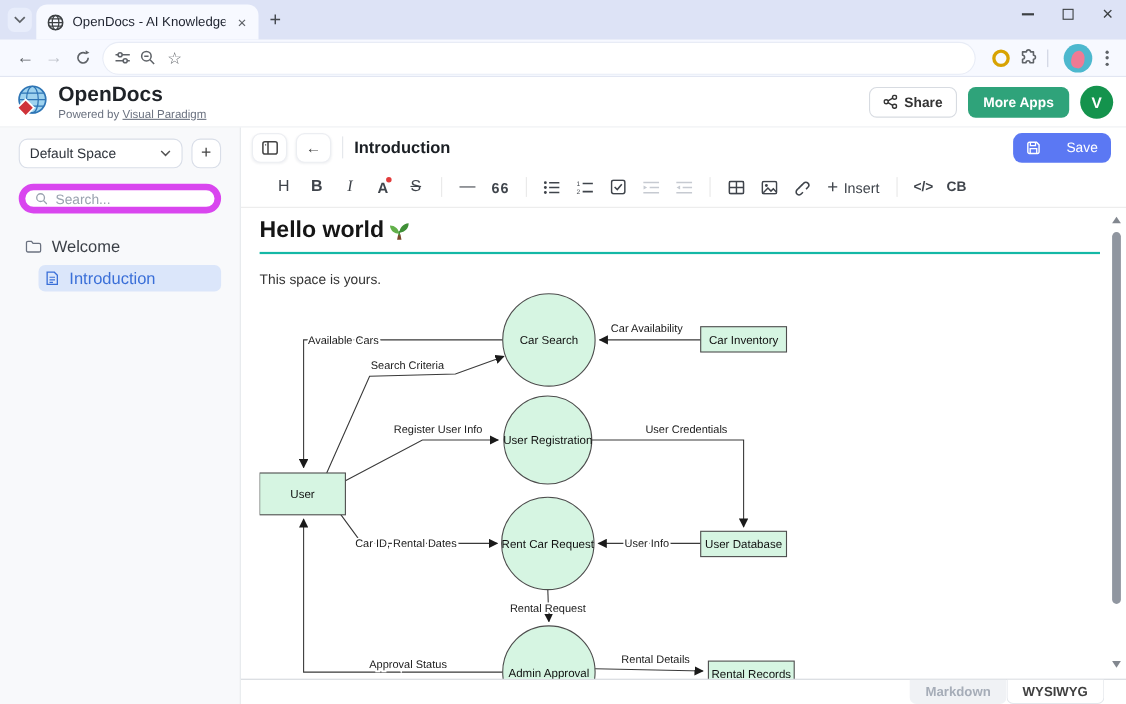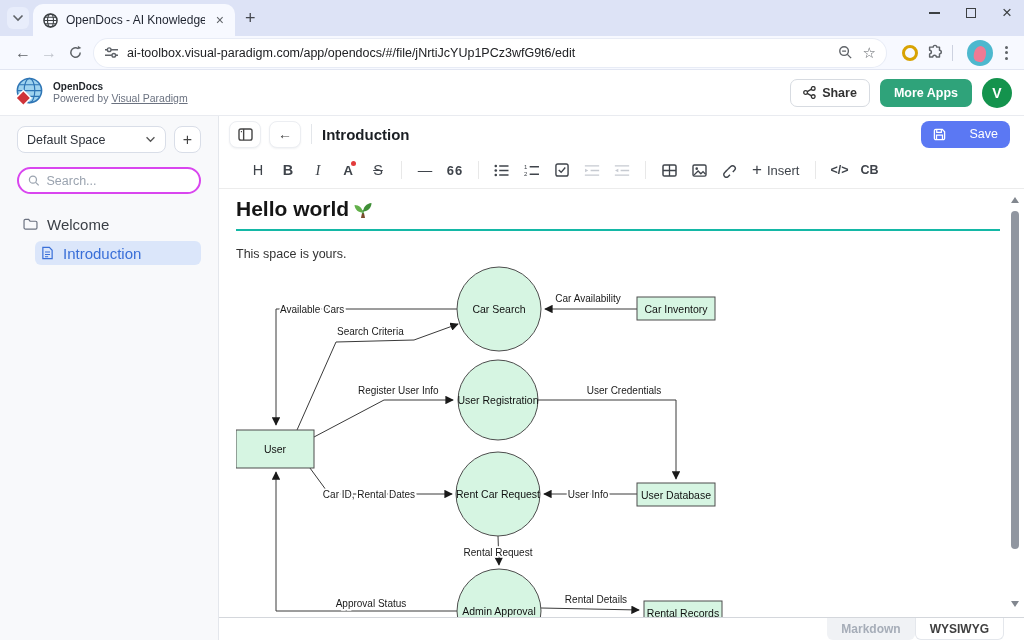--- a/index.html
+++ b/index.html
@@ -37,41 +37,41 @@
   .chrome-avatar { width:26px; height:26px; border-radius:50%; background:#4db8ce; position:relative; overflow:hidden; margin:0 6px; }
   .chrome-avatar::after { content:""; position:absolute; left:7px; top:6px; width:12px; height:16px;
     background:#ef7a94; border-radius:50% 50% 40% 40%; transform:rotate(12deg); }
   .kebab { display:flex; flex-direction:column; gap:2.5px; padding:0 6px; }
   .kebab i { width:3px; height:3px; border-radius:50%; background:#5f6368; }
 
   
   .app-header { height:46px; background:#fff; border-bottom:1px solid #e9ebf0; display:flex;
     align-items:center; padding:0 12px; }
   .brand { display:flex; align-items:center; gap:8px; }
-  .brand-text .t1 { font-size:10px; font-weight:bold; color:#1f2328; }
+  .brand-text .t1 { font-size:19px; font-weight:bold; color:#1f2328; }
   .brand-text .t2 { font-size:10.5px; color:#6b7280; }
   .brand-text .t2 a { color:#6b7280; text-decoration:underline; }
   .header-right { margin-left:auto; display:flex; align-items:center; gap:10px; }
   .share-btn { height:28px; border:1px solid #d7dbe1; background:#fff; border-radius:7px; display:flex;
     align-items:center; gap:6px; padding:0 12px; font-size:12.5px; font-weight:bold; color:#333; }
   .moreapps-btn { height:28px; background:#2fa37a; color:#fff; border:none; border-radius:7px;
     padding:0 14px; font-size:12.5px; font-weight:bold; }
   .user-avatar { width:30px; height:30px; border-radius:50%; background:#14934d; color:#fff;
     display:flex; align-items:center; justify-content:center; font-size:14px; font-weight:bold; }
 
   
   .app-body { display:flex; height:524px; }
   .sidebar { width:219px; background:#f8f9fb; border-right:1px solid #e4e7ec; padding:10px 17px; }
   .space-row { display:flex; gap:8px; }
   .space-select { flex:1; height:27px; background:#fff; border:1px solid #d9dee8; border-radius:8px;
     display:flex; align-items:center; padding:0 9px; font-size:12.5px; color:#2e333b; }
   .space-select .chev { margin-left:auto; }
   .add-btn { width:27px; height:27px; background:#fff; border:1px solid #d9dee8; border-radius:8px;
     font-size:16px; color:#444; display:flex; align-items:center; justify-content:center; }
-  .search-box { margin-top:14px; height:27px; background:#fff; border:2px solid #d946ef; border-radius:14px;
+  .search-box { margin-top:14px; height:27px; background:#fff; border:6px solid #d946ef; border-radius:14px;
     display:flex; align-items:center; padding:0 9px; gap:7px; }
   .search-box input { border:none; outline:none; background:transparent; font-size:12.5px; color:#333;
     width:100%; font-family:"Liberation Sans",sans-serif; }
   .search-box input::placeholder { color:#9aa3af; }
   .tree { margin-top:18px; }
   .tree-row { height:24px; display:flex; align-items:center; gap:9px; padding:0 6px; font-size:15px; color:#3a3f46; }
   .tree-row.child { margin-left:18px; margin-top:5px; }
   .tree-row.selected { background:#dbe6fa; border-radius:6px; color:#3a6fd8; }
 
   .main { flex:1; display:flex; flex-direction:column; background:#fff; min-width:0; }
@@ -167,21 +167,20 @@
         <path d="M13 8 A5 5 0 1 1 10.8 3.9" fill="none" stroke="#5f6368" stroke-width="1.6"></path>
         <path d="M10.4 0.8 L10.9 4.6 L14.2 3.1 Z" fill="#5f6368"></path>
       </svg>
     </div>
     <div class="omnibox">
       <svg class="ic" width="15" height="13" viewBox="0 0 16 14">
         <path d="M1 4 h14 M1 10 h14" stroke="#5f6368" stroke-width="1.5"></path>
         <circle cx="5.5" cy="4" r="2" fill="#f7f9ff" stroke="#5f6368" stroke-width="1.5"></circle>
         <circle cx="10.5" cy="10" r="2" fill="#f7f9ff" stroke="#5f6368" stroke-width="1.5"></circle>
       </svg>
-      <span class="url-text">ai-toolbox.visual-paradigm.com/app/opendocs/#/file/jNrtiJcYUp1PCz3wfG9t6/edit</span>
       <span class="omni-icons">
         <svg class="ic" width="15" height="15" viewBox="0 0 16 16">
           <circle cx="6.5" cy="6.5" r="4.6" fill="none" stroke="#5f6368" stroke-width="1.5"></circle>
           <path d="M4.4 6.5 h4.2 M10 10 L14 14" stroke="#5f6368" stroke-width="1.5"></path>
         </svg>
         <span class="star">☆</span>
       </span>
     </div>
     <div class="chrome-right">
       <span class="ext-ring"></span>

